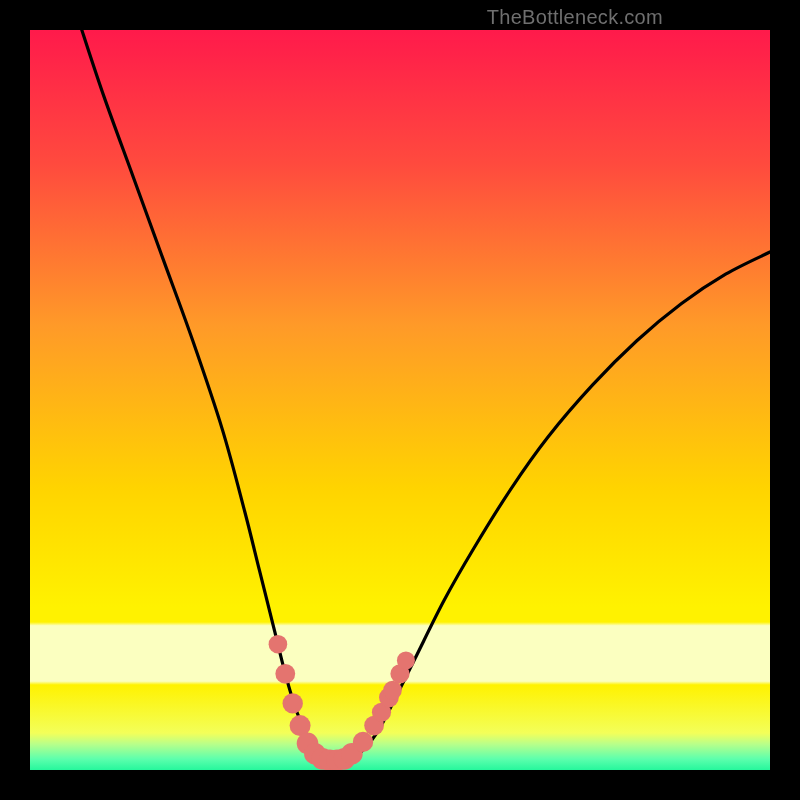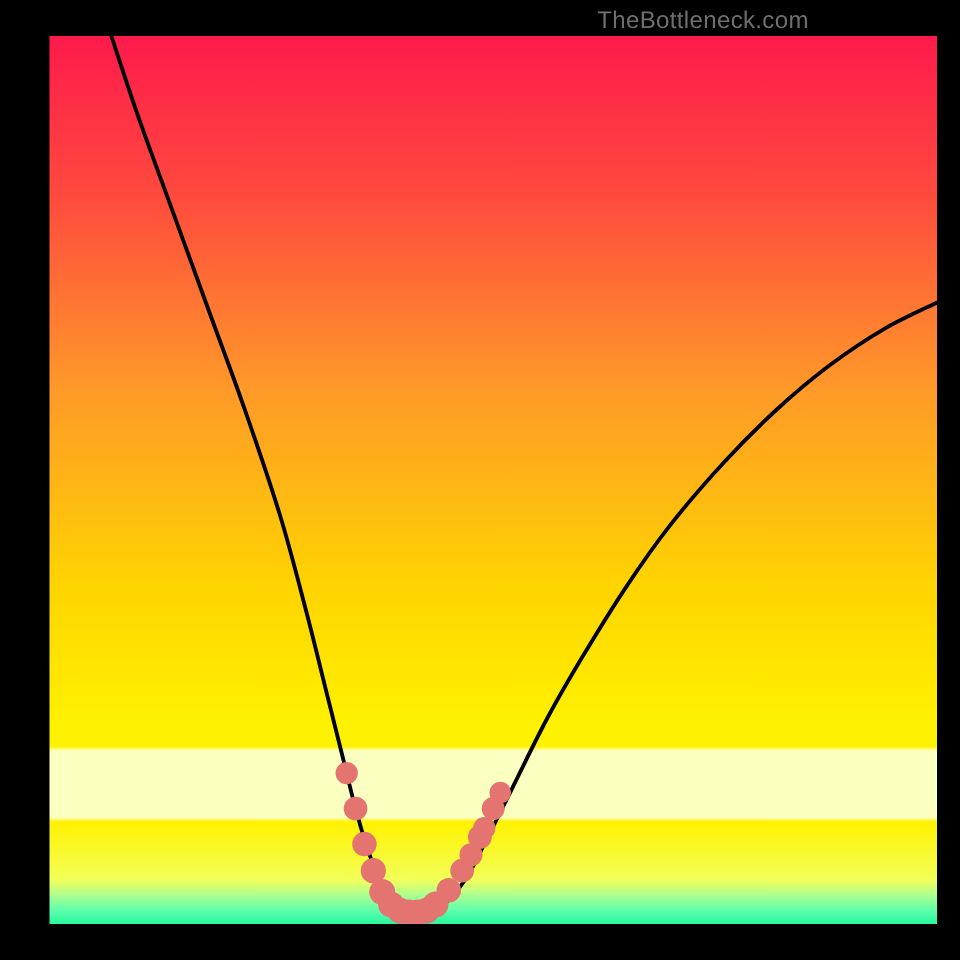--- a/index.html
+++ b/index.html
@@ -11,21 +11,20 @@
     background: #000;
     font-family: Arial, Helvetica, sans-serif;
   }
   .frame {
     position: absolute;
     top: 0;
     left: 0;
     width: 673px;
     height: 800px;
     background: #000;
-    margin-left: 11px;
   }
   .plot {
     position: absolute;
     top: 30px;
     left: 30px;
     width: 740px;
     height: 740px;
     overflow: hidden;
   }
   .credit {

